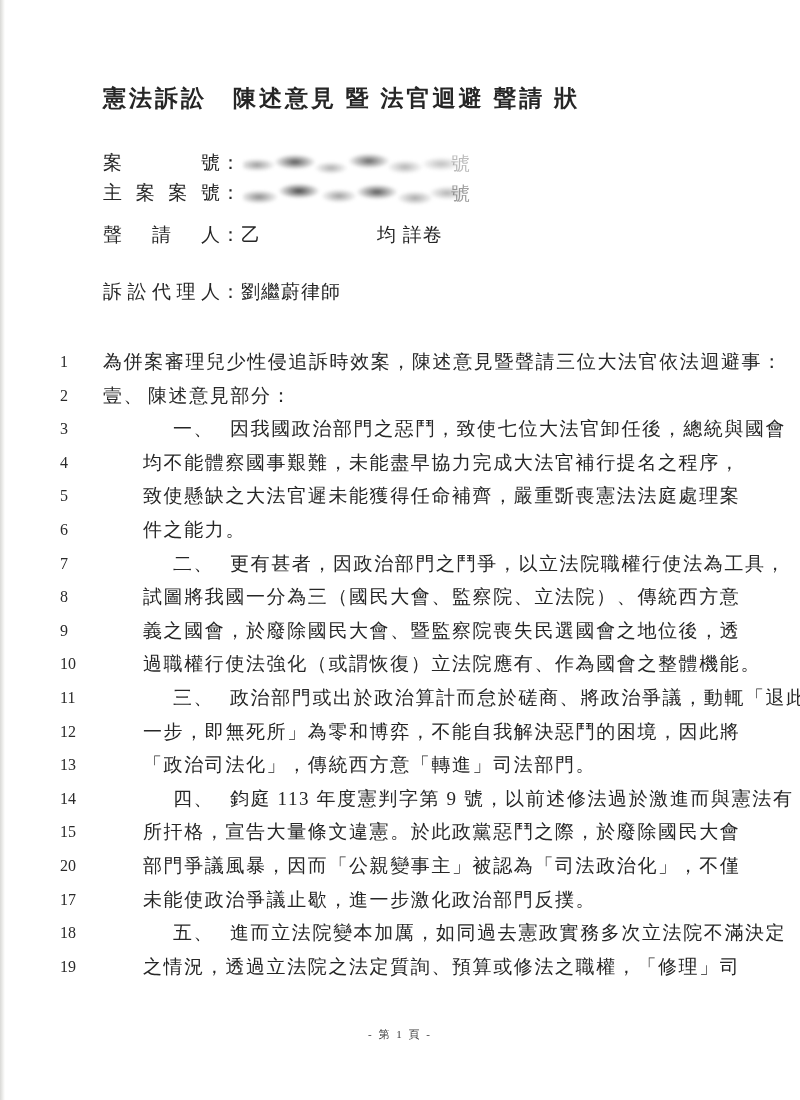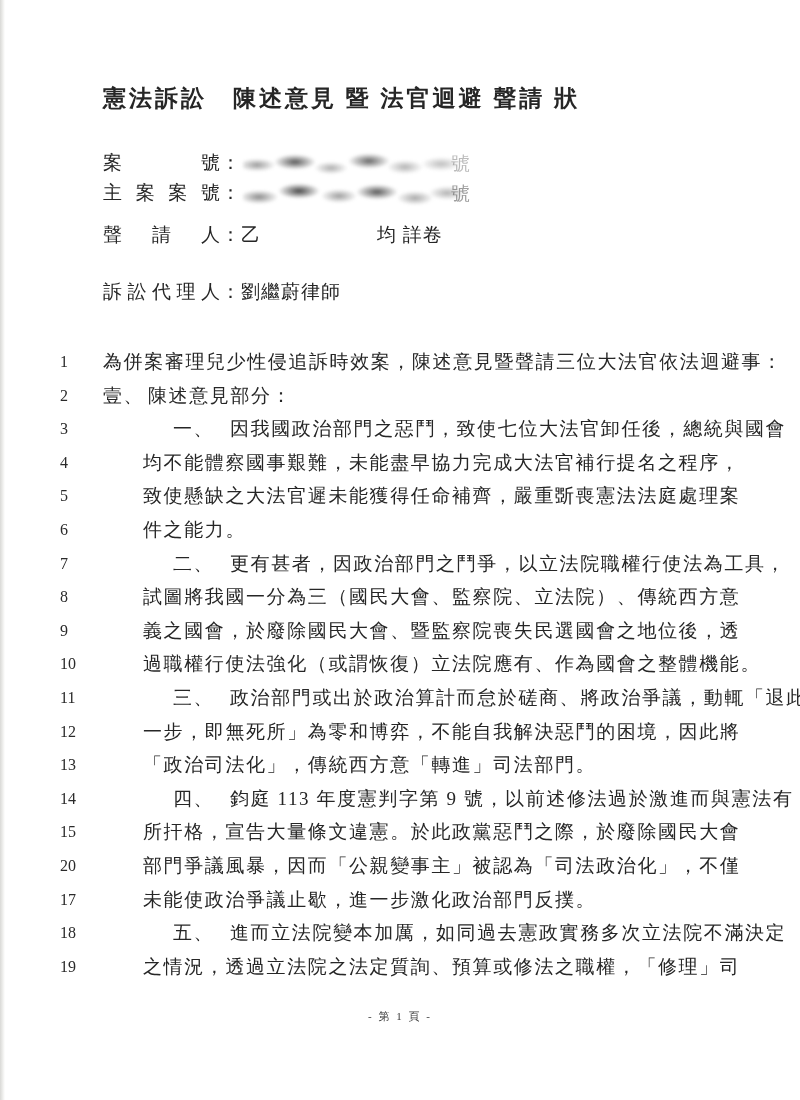--- a/index.html
+++ b/index.html
@@ -71,21 +71,21 @@
     width:43px;flex:0 0 43px;
     font-size:16px;letter-spacing:0;color:#2a2a2a;
   }
   .content{letter-spacing:1.6px;white-space:nowrap;font-family:Liberation Serif, serif;}
   .lvl1m .content{margin-left:70px;}
   .lvl2  .content{margin-left:40px;}
   .marker{display:inline-block;letter-spacing:1.6px;}
   .lvl0m .marker{width:45px;}
   .lvl1m .marker{width:57px;}
   .doc-footer{
-    margin-top:26px;
+    margin-top:44px;
     text-align:center;
     font-size:11px;color:#3a3a3a;letter-spacing:2px;
   }
 </style>
 </head>
 <body>
 
 <div class="page">
 
   <h1 class="doc-title">憲法訴訟　陳述意見 暨 法官迴避 聲請 狀</h1>

